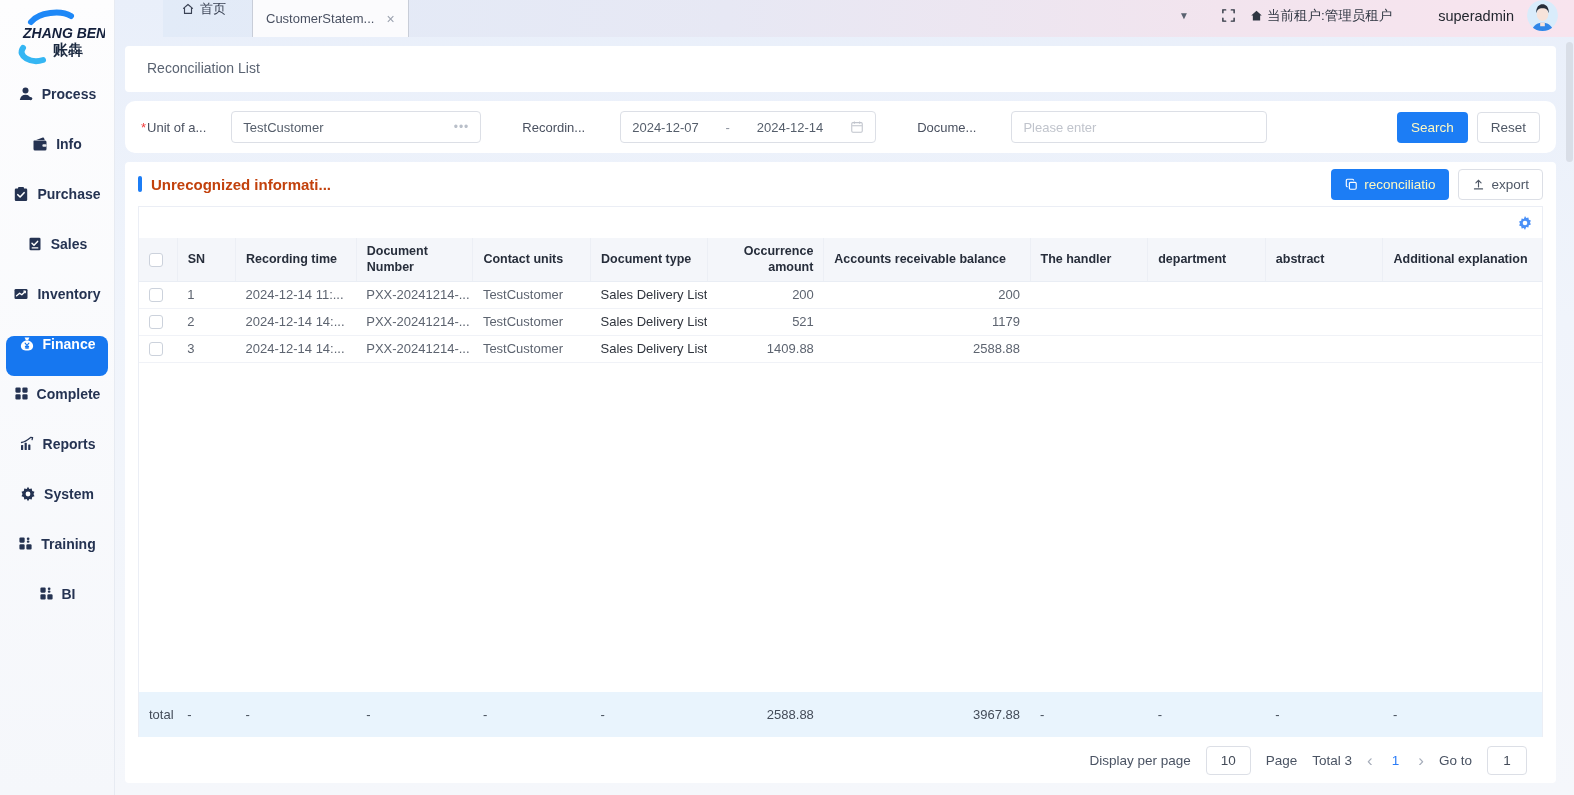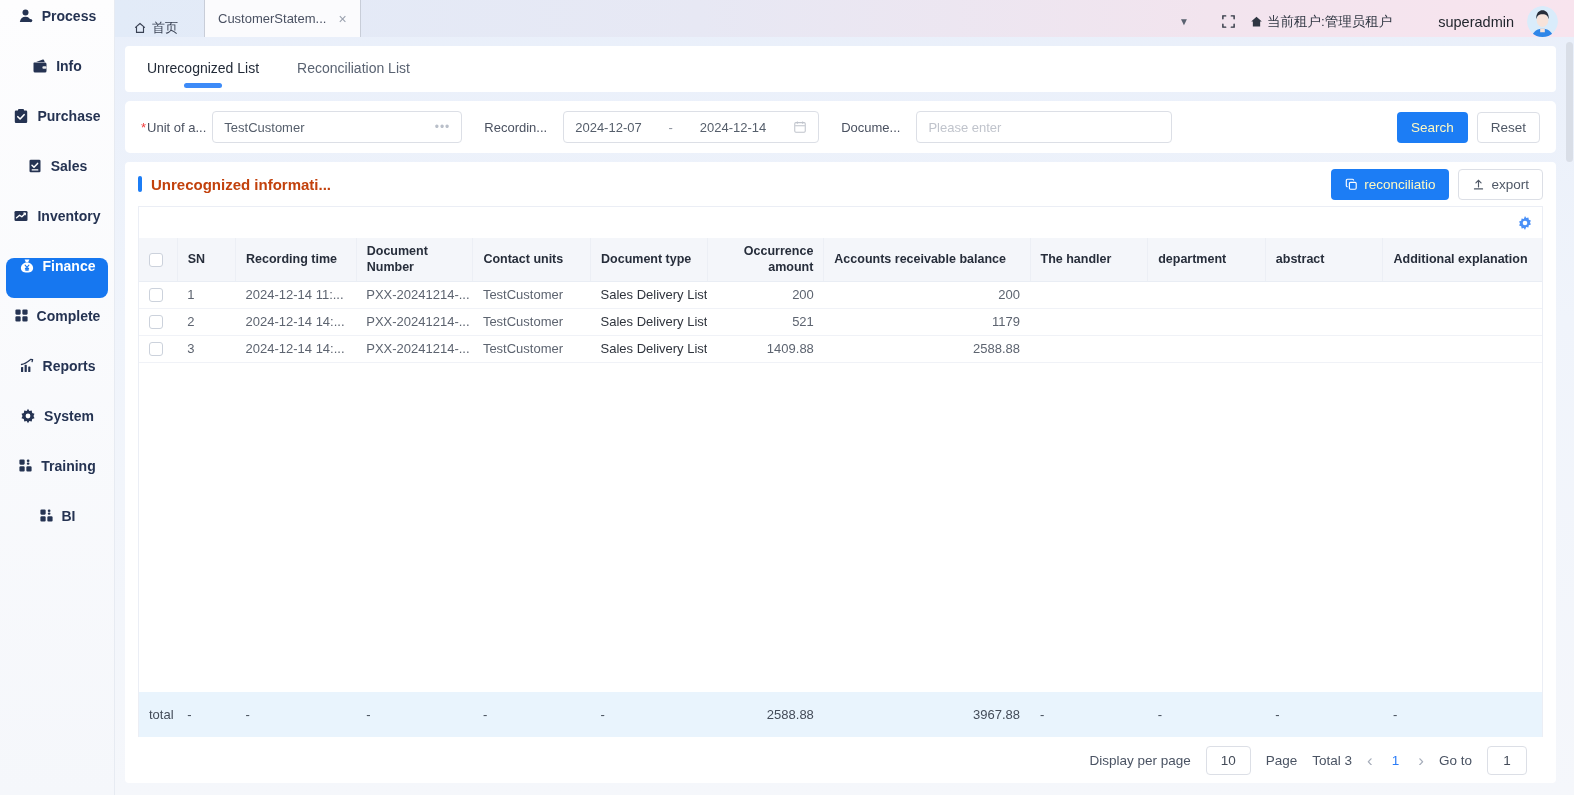--- a/index.html
+++ b/index.html
@@ -27,21 +27,21 @@
     color:#253352; font-weight:700; font-size:14px;
   }
   .nav-item svg { flex:0 0 auto; }
   .nav-item.active { background:#1677f0; color:#ffffff; }
 
   
   .main-col { flex:1; display:flex; flex-direction:column; min-width:0; }
   .topbar {
     height:37px; flex:0 0 37px;
     background:linear-gradient(90deg,#e2ebf8 0%,#e7e8f4 40%,#f2e4ee 75%,#f8e4ee 100%);
-    display:flex; align-items:flex-end; font-size:13px; color:#3a4254;
+    display:flex; align-items:flex-start; font-size:13px; color:#3a4254;margin-left:48px;
   }
   .crumb-home { display:flex; align-items:center; gap:5px; margin-left:18px; cursor:pointer; }
   .route-tab {
     margin-left:26px; height:37px; display:flex; align-items:center; gap:12px;
     padding:0 13px; background:#fbfbfd;
     border-left:1px solid #c8cdd8; border-right:1px solid #c8cdd8;
     color:#4a5162; cursor:pointer;
   }
   .route-tab .close { color:#9aa1ae; font-size:14px; cursor:pointer; }
   .topbar-right { margin-left:auto; display:flex; align-items:center; }
@@ -59,22 +59,22 @@
     display:flex; align-items:flex-start; padding:0 22px; gap:38px;
   }
   .page-tab { position:relative; padding:14px 0 0; font-size:14px; color:#5a6372; cursor:pointer; height:100%; }
   .page-tab.active { color:#232b38; font-weight:400; }
   .tab-indicator {
     position:absolute; left:50%; transform:translateX(-50%);
     bottom:4px; width:38px; height:5px; border-radius:3px; background:#3d8bf8;
   }
 
   .filter-panel {
-    background:#ffffff; border-radius:5px; height:52px; flex:0 0 52px;
-    display:flex; align-items:center; padding:0 16px; gap:6px;
+    background:#ffffff; border-radius:10px; height:52px; flex:0 0 52px;
+    display:flex; align-items:center; padding:0 16px; gap:25px;
   }
   .f-label { color:#4a5160; font-size:13px; white-space:nowrap; }
   .req { color:#f23c3c; margin-right:1px; }
   .inp {
     height:32px; border:1px solid #dcdfe6; border-radius:4px; background:#fff;
     display:flex; align-items:center; padding:0 11px; font-size:13px; color:#555e6b;
   }
   .unit-input { width:250px; justify-content:space-between; cursor:pointer; }
   .suffix-dots { color:#b9bfc9; letter-spacing:1px; font-size:12px; }
   .date-range { width:256px; justify-content:space-between; margin-left:10px; cursor:pointer; }
@@ -143,20 +143,28 @@
     border-radius:4px;
   }
   .win-thumb { width:7px; height:120px; border-radius:4px; background:#d9dee7; }
 </style>
 </head>
 <body>
 
 <div class="app">
 
   <aside class="sidebar">
+    <div class="logo">
+      <svg width="96" height="62" viewBox="0 0 96 62">
+        <path d="M22 14 C30 4, 52 2, 62 8" stroke="#1e88f7" stroke-width="6" fill="none" stroke-linecap="round"></path>
+        <path d="M14 40 C8 48, 22 56, 34 52" stroke="#35b6f3" stroke-width="6" fill="none" stroke-linecap="round"></path>
+        <text x="14" y="30" font-size="14" font-weight="bold" font-style="italic" fill="#14203c" font-family="Liberation Sans, sans-serif">ZHANG BEN</text>
+        <text x="44" y="47" font-size="15" font-weight="bold" fill="#1b2940" font-family="DejaVu Sans, sans-serif">账犇</text>
+      </svg>
+    </div>
 
     <nav class="nav">
 
       <div class="nav-item">
         <svg width="16" height="16" viewBox="0 0 16 16" fill="currentColor">
           <circle cx="7.5" cy="4.4" r="3"></circle>
             <path d="M1.8 14c.5-3.6 2.8-5.3 5.7-5.3 2.8 0 5 1.7 5.6 5.3z"></path>
             <circle cx="12.6" cy="12.6" r="1.7"></circle>
         </svg>
         <span>Process</span>
@@ -296,24 +304,20 @@
             <ellipse cx="16" cy="14.6" rx="6" ry="7" fill="#f7e3da"></ellipse>
             <path d="M9.6 14c-.6-7 3.2-9.6 6.4-9.6s7 2.6 6.4 9.6c-.6-4-2.4-5.6-6.4-5.6S10.2 10 9.6 14z" fill="#272e3a"></path>
           </svg>
         </span>
       </div>
     </header>
 
     <div class="content">
 
       <div class="tabstrip">
-        <div class="page-tab active">
-          <span>Unrecognized List</span>
-          <div class="tab-indicator"></div>
-        </div>
         <div class="page-tab">
           <span>Reconciliation List</span>
         </div>
       </div>
 
       <div class="filter-panel">
         <span class="f-label"><span class="req">*</span><span>Unit of a...</span></span>
         <div class="inp unit-input">
           <span>TestCustomer</span>
           <span class="suffix-dots">•••</span>

